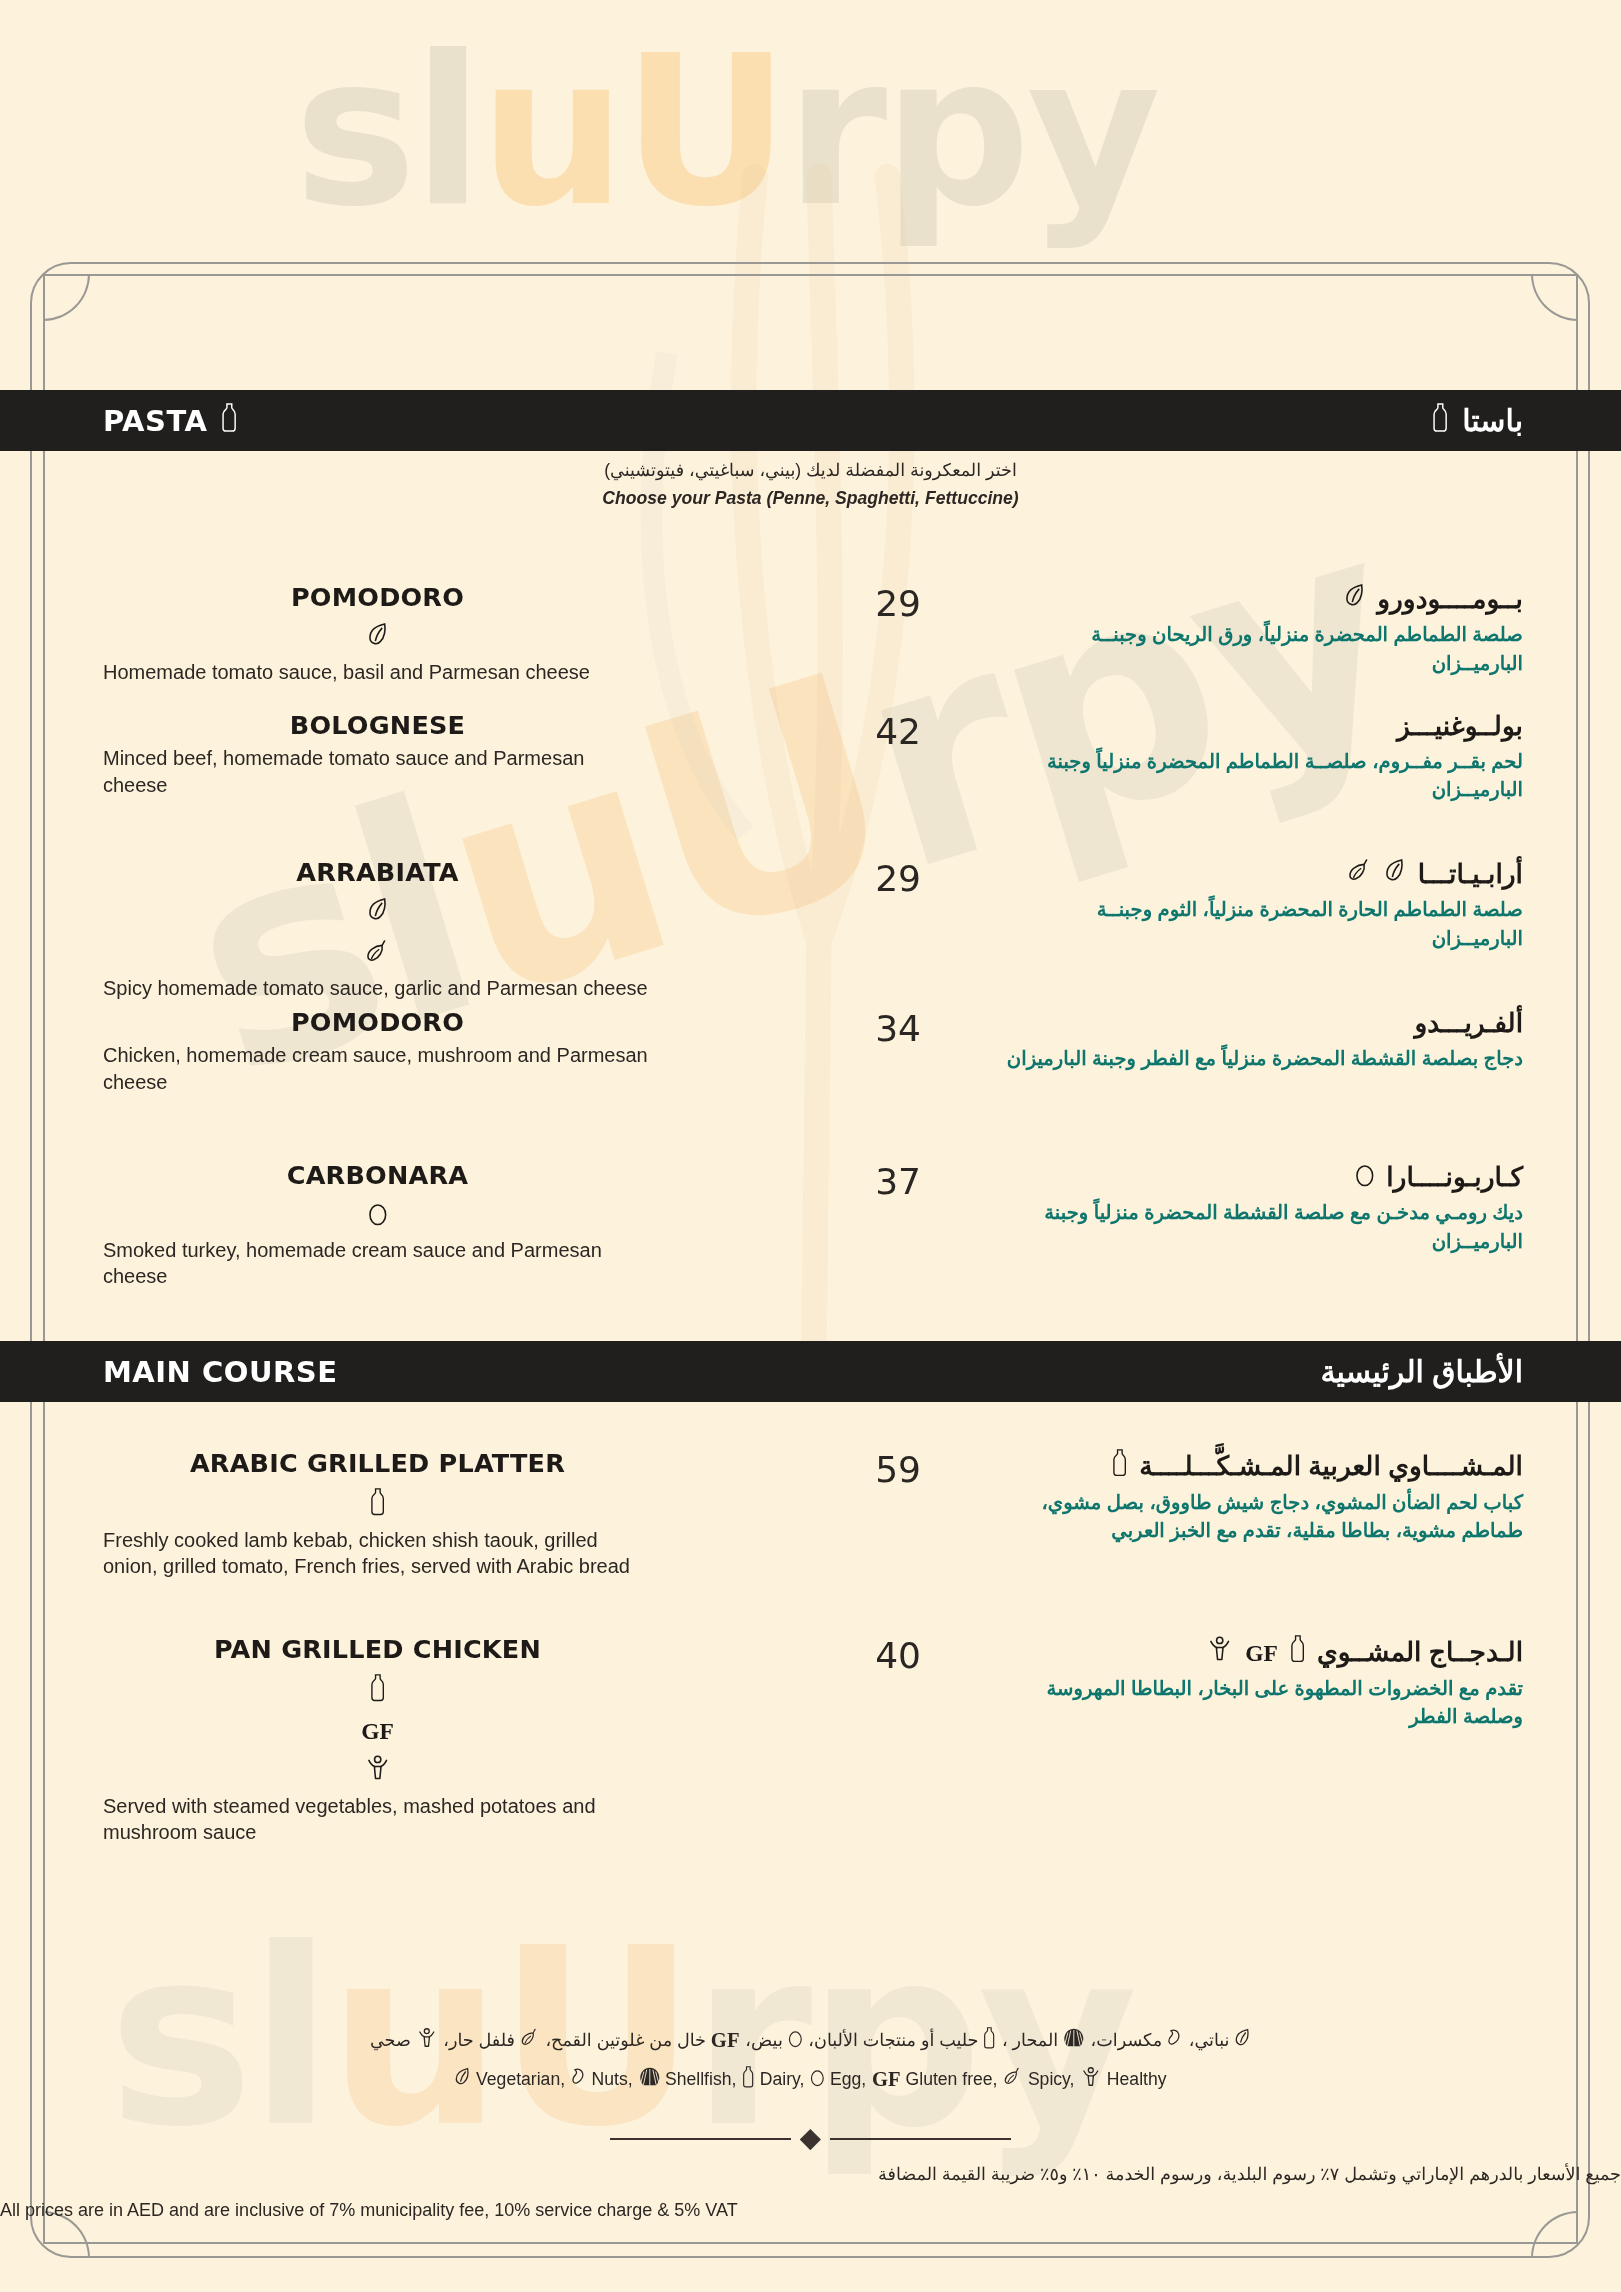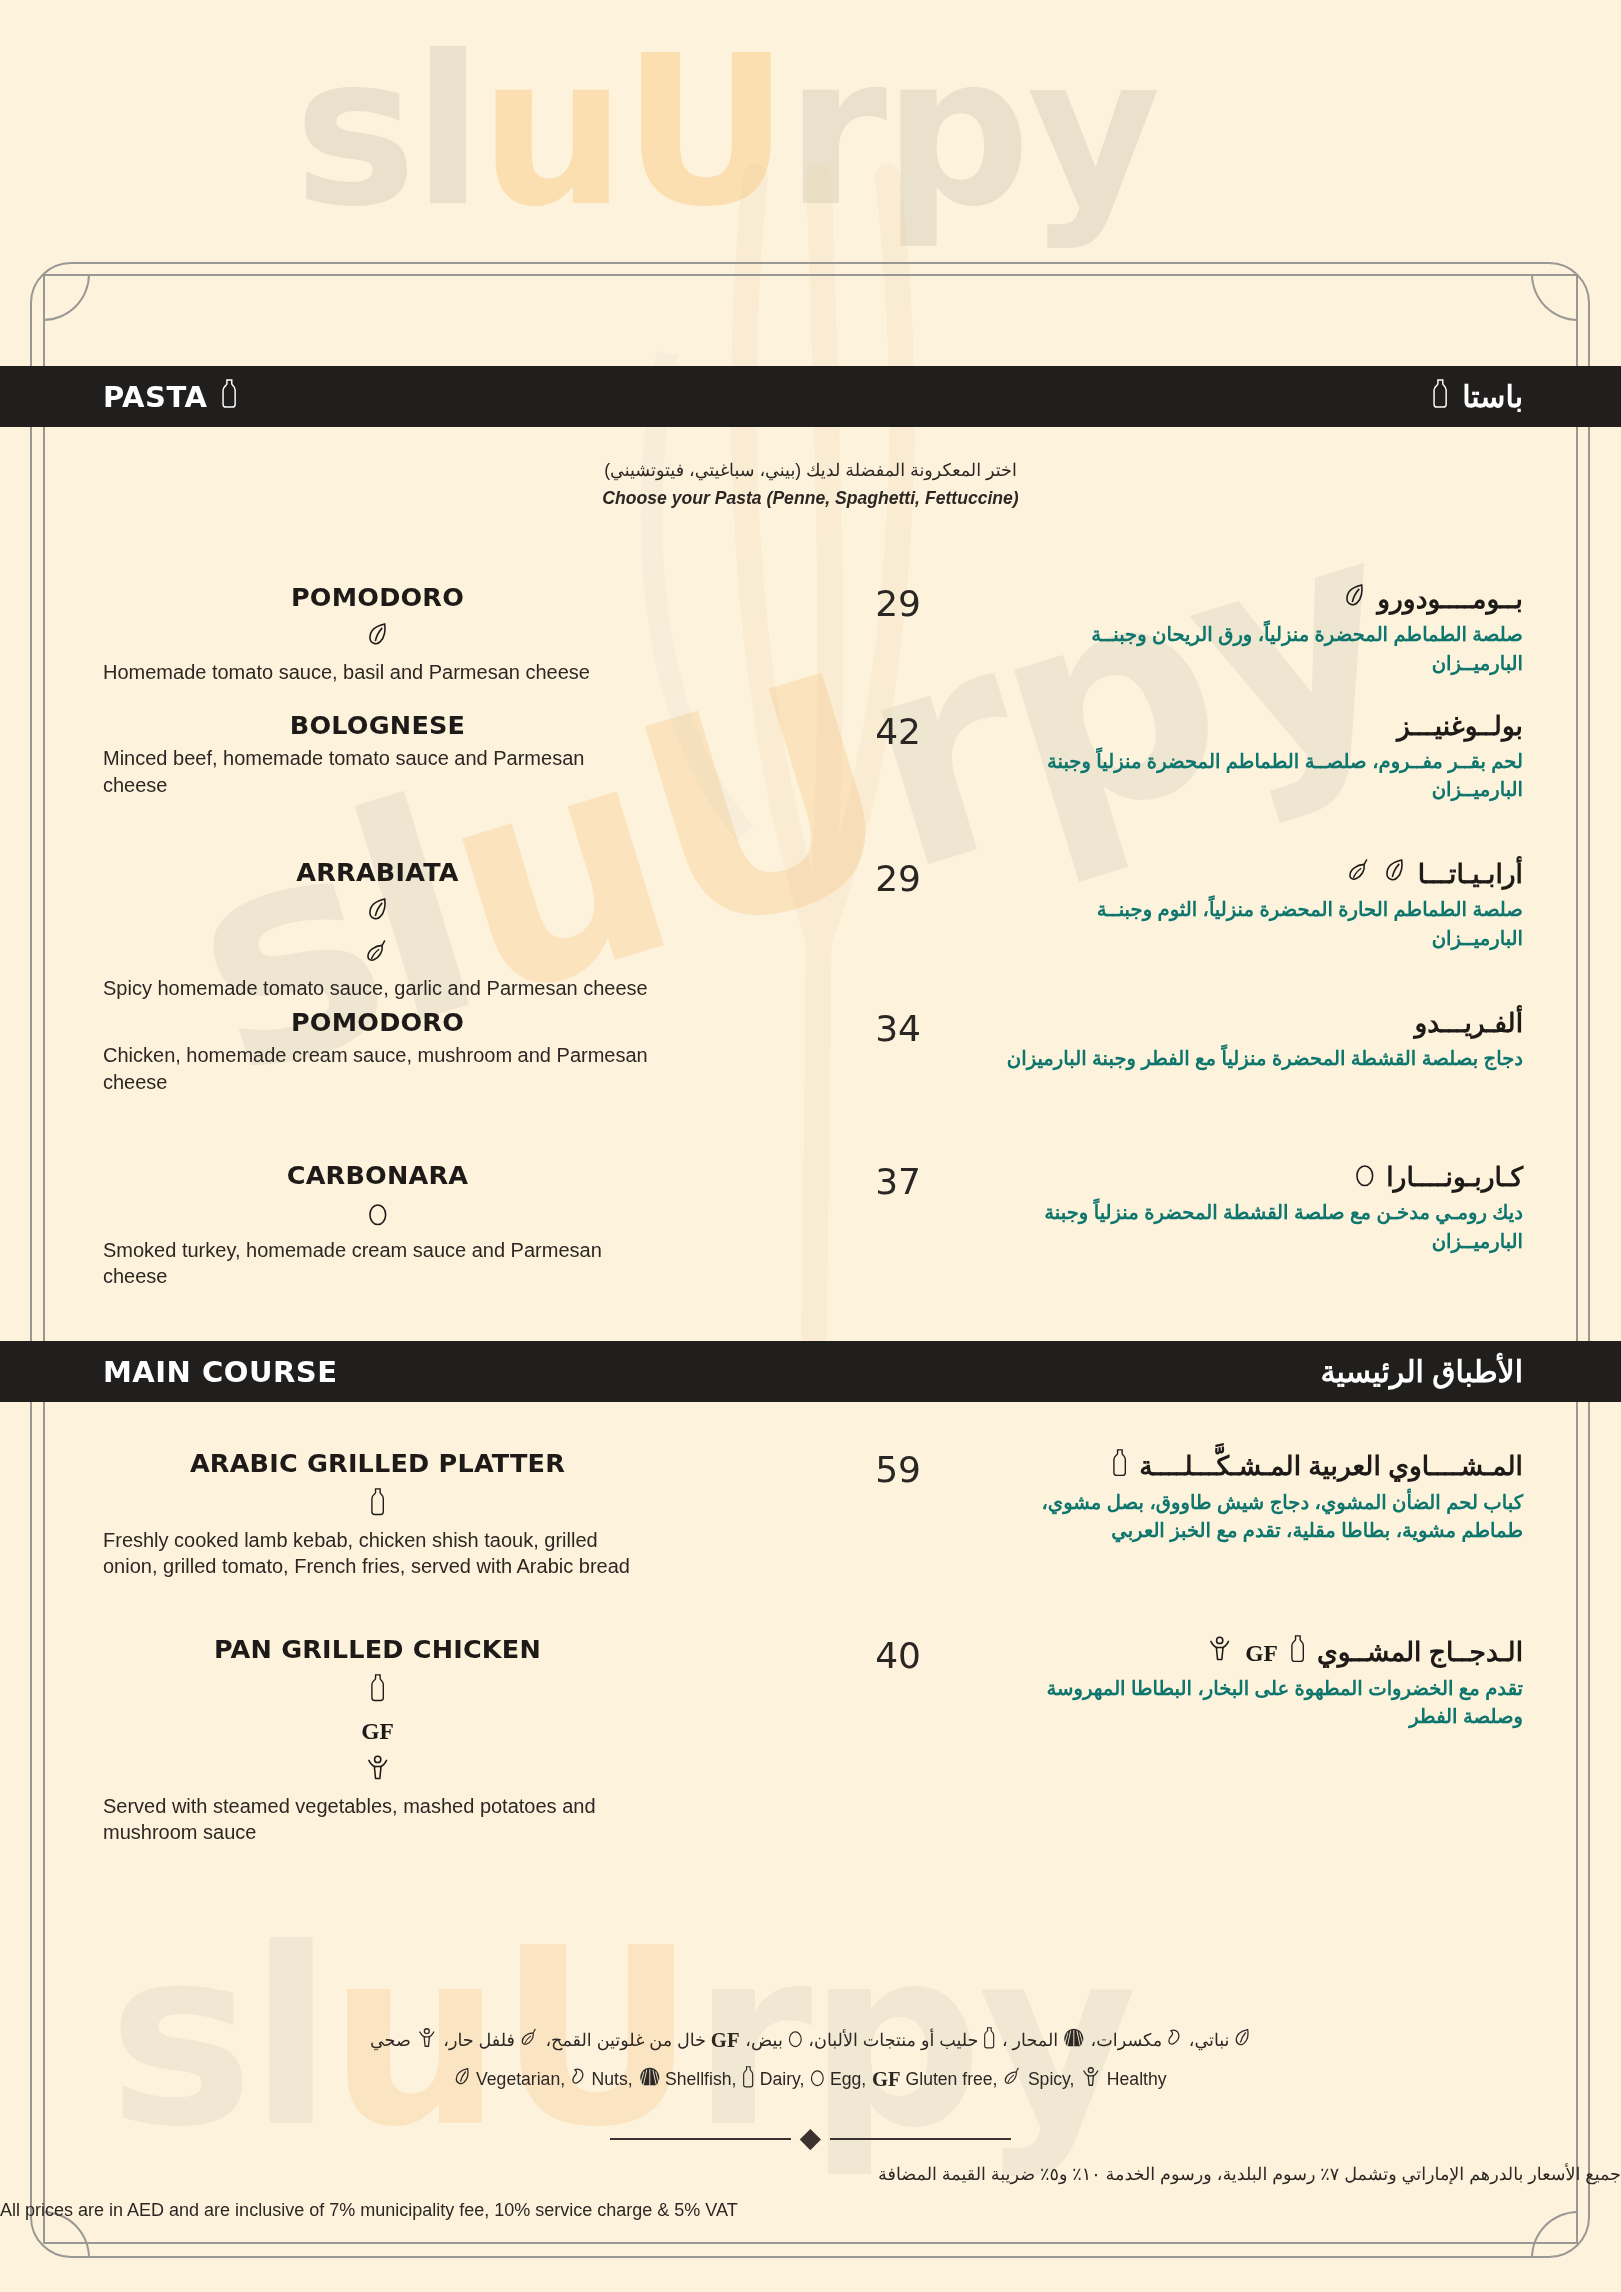--- a/index.html
+++ b/index.html
@@ -303,21 +303,21 @@
 
 <div class="frame-outer"></div>
 <div class="frame-inner"></div>
 <div class="arc tl"></div>
 <div class="arc tr"></div>
 <div class="arc bl"></div>
 <div class="arc br"></div>
 
 <div class="content">
 
-  <div class="section-bar" style="top:366px;">
+  <div class="section-bar" style="top:390px;">
     <div class="en">
       <span>PASTA</span>
       <span class="ic">
         <svg width="16.7" height="29" viewBox="0 0 17 30">
             <path d="M6 1h5v4c0 1.6 3.5 2.6 3.5 6.4V26a3 3 0 0 1-3 3H5a3 3 0 0 1-3-3V11.4C2 7.6 6 6.6 6 5z" fill="none" stroke="#fff" stroke-width="1.5"></path>
           </svg>
       </span>
     </div>
     <div class="ar">
       <span>باستا</span>

